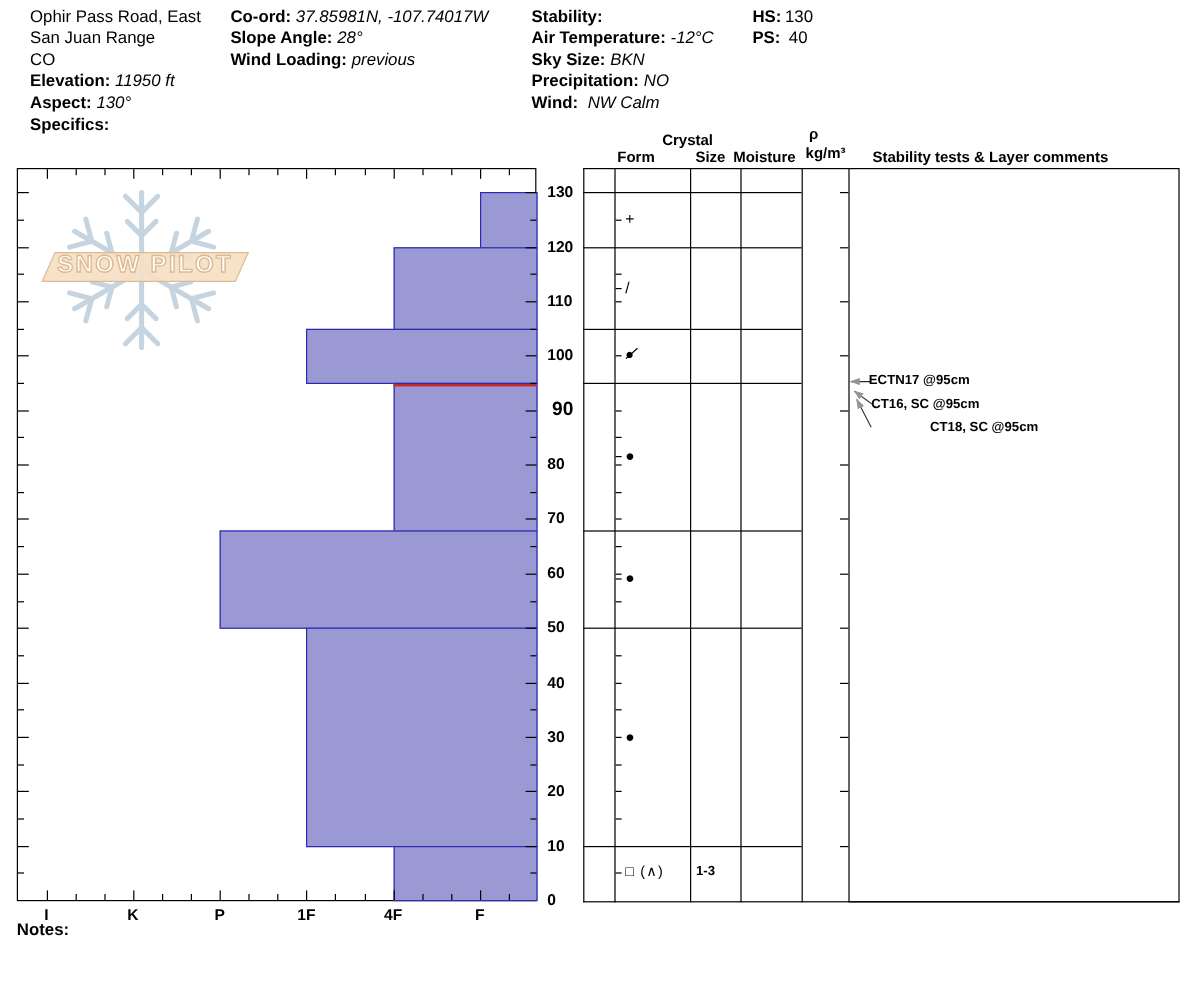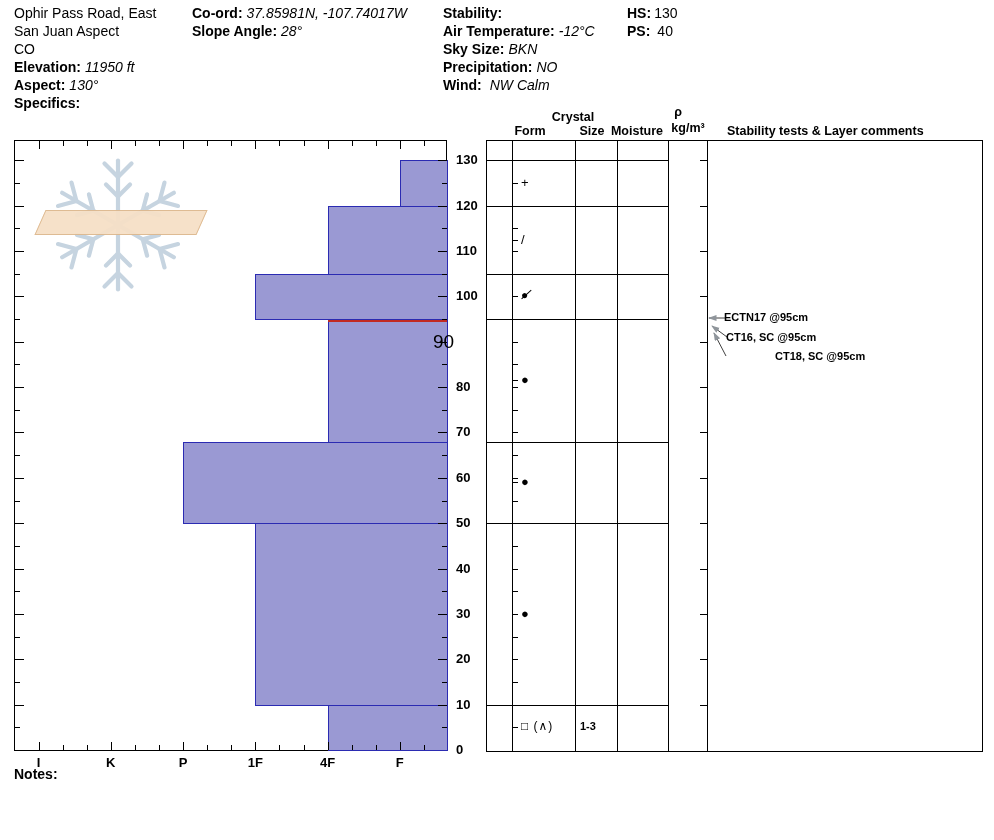--- a/index.html
+++ b/index.html
@@ -18,32 +18,33 @@
              border:1px solid #ddb88e;transform:skewX(-24deg);opacity:.95;}
   #logo-text{left:46px;top:210px;width:150px;height:23px;line-height:23px;text-align:center;
              font-weight:bold;font-size:20px;letter-spacing:2px;color:#fffdf8;
              -webkit-text-stroke:1.1px #dcb88f;}
 </style>
 </head>
 <body>
 
 <div id="page">
 
-  <div class="hcol" style="left:14px">
+  <div class="hcol" style="left:25px">
     <div class="hl">Ophir Pass Road, East</div>
-    <div class="hl">San Juan Aspect</div>
+    <div class="hl">San Juan Range</div>
     <div class="hl">CO</div>
     <div class="hl"><span class="b">Elevation:</span><span class="sp">11950 ft</span></div>
     <div class="hl"><span class="b">Aspect:</span><span class="sp">130°</span></div>
     <div class="hl"><span class="b">Specifics:</span><span class="sp"></span></div>
   </div>
 
   <div class="hcol" style="left:192px">
     <div class="hl"><span class="b">Co-ord:</span><span class="sp">37.85981N, -107.74017W</span></div>
     <div class="hl"><span class="b">Slope Angle:</span><span class="sp">28°</span></div>
+    <div class="hl"><span class="b">Wind Loading:</span><span class="sp">previous</span></div>
   </div>
 
   <div class="hcol" style="left:443px">
     <div class="hl"><span class="b">Stability:</span><span class="sp"></span></div>
     <div class="hl"><span class="b">Air Temperature:</span><span class="sp">-12°C</span></div>
     <div class="hl"><span class="b">Sky Size:</span><span class="sp">BKN</span></div>
     <div class="hl"><span class="b">Precipitation:</span><span class="sp">NO</span></div>
     <div class="hl"><span class="b">Wind:</span><span class="sp" style="margin-left:8px">NW Calm</span></div>
   </div>
 
@@ -66,20 +67,21 @@
     <g stroke="#c6d4e0" stroke-width="2.8" fill="none">
       <use href="#arm"></use>
       <use href="#arm" transform="rotate(60 50 50)"></use>
       <use href="#arm" transform="rotate(120 50 50)"></use>
       <use href="#arm" transform="rotate(180 50 50)"></use>
       <use href="#arm" transform="rotate(240 50 50)"></use>
       <use href="#arm" transform="rotate(300 50 50)"></use>
     </g>
   </svg>
   <div class="abs" id="logo-band"></div>
+  <div class="abs" id="logo-text">SNOW PILOT</div>
 
   <div class="abs chart-frame"></div>
 
   <div class="colhead center" style="left:543px;top:110px;width:60px">Crystal</div>
   <div class="colhead center" style="left:505px;top:124px;width:50px">Form</div>
   <div class="colhead center" style="left:567px;top:124px;width:50px">Size</div>
   <div class="colhead center" style="left:607px;top:124px;width:60px">Moisture</div>
   <div class="colhead center" style="left:668px;top:105px;width:20px">ρ</div>
   <div class="colhead center" style="left:663px;top:121px;width:50px">kg/m³</div>
   <div class="colhead" style="left:727px;top:124px">Stability tests &amp; Layer comments</div>
@@ -176,21 +178,21 @@
       <div style="position: absolute; left: 15px; top: 206px; width: 9px; height: 1px; background: rgb(0, 0, 0); z-index: 4;"></div>
       <div style="position: absolute; left: 438px; top: 206px; width: 9px; height: 1px; background: rgb(0, 0, 0); z-index: 4;"></div>
       <div style="position: absolute; left: 15px; top: 183px; width: 5px; height: 1px; background: rgb(0, 0, 0); z-index: 4;"></div>
       <div style="position: absolute; left: 442px; top: 183px; width: 5px; height: 1px; background: rgb(0, 0, 0); z-index: 4;"></div>
       <div style="position: absolute; left: 15px; top: 160px; width: 9px; height: 1px; background: rgb(0, 0, 0); z-index: 4;"></div>
       <div style="position: absolute; left: 438px; top: 160px; width: 9px; height: 1px; background: rgb(0, 0, 0); z-index: 4;"></div>
       <div style="position: absolute; left: 456px; top: 152px; font-size: 13px; font-weight: bold; line-height: 16px; z-index: 5;">130</div>
       <div style="position: absolute; left: 456px; top: 198px; font-size: 13px; font-weight: bold; line-height: 16px; z-index: 5;">120</div>
       <div style="position: absolute; left: 456px; top: 243px; font-size: 13px; font-weight: bold; line-height: 16px; z-index: 5;">110</div>
       <div style="position: absolute; left: 456px; top: 288px; font-size: 13px; font-weight: bold; line-height: 16px; z-index: 5;">100</div>
-      <div style="position: absolute; left: 433px; top: 334px; font-size: 19px; font-weight: normal; line-height: 16px; z-index: 5;">90</div>
+      <div style="position: absolute; left: 460px; top: 334px; font-size: 16px; font-weight: bold; line-height: 16px; z-index: 5;">90</div>
       <div style="position: absolute; left: 456px; top: 379px; font-size: 13px; font-weight: bold; line-height: 16px; z-index: 5;">80</div>
       <div style="position: absolute; left: 456px; top: 424px; font-size: 13px; font-weight: bold; line-height: 16px; z-index: 5;">70</div>
       <div style="position: absolute; left: 456px; top: 470px; font-size: 13px; font-weight: bold; line-height: 16px; z-index: 5;">60</div>
       <div style="position: absolute; left: 456px; top: 515px; font-size: 13px; font-weight: bold; line-height: 16px; z-index: 5;">50</div>
       <div style="position: absolute; left: 456px; top: 561px; font-size: 13px; font-weight: bold; line-height: 16px; z-index: 5;">40</div>
       <div style="position: absolute; left: 456px; top: 606px; font-size: 13px; font-weight: bold; line-height: 16px; z-index: 5;">30</div>
       <div style="position: absolute; left: 456px; top: 651px; font-size: 13px; font-weight: bold; line-height: 16px; z-index: 5;">20</div>
       <div style="position: absolute; left: 456px; top: 697px; font-size: 13px; font-weight: bold; line-height: 16px; z-index: 5;">10</div>
       <div style="position: absolute; left: 456px; top: 742px; font-size: 13px; font-weight: bold; line-height: 16px; z-index: 5;">0</div>
       <div style="position: absolute; left: 20.6px; top: 755px; width: 36px; text-align: center; font-size: 13px; font-weight: bold; z-index: 5;">I</div>

